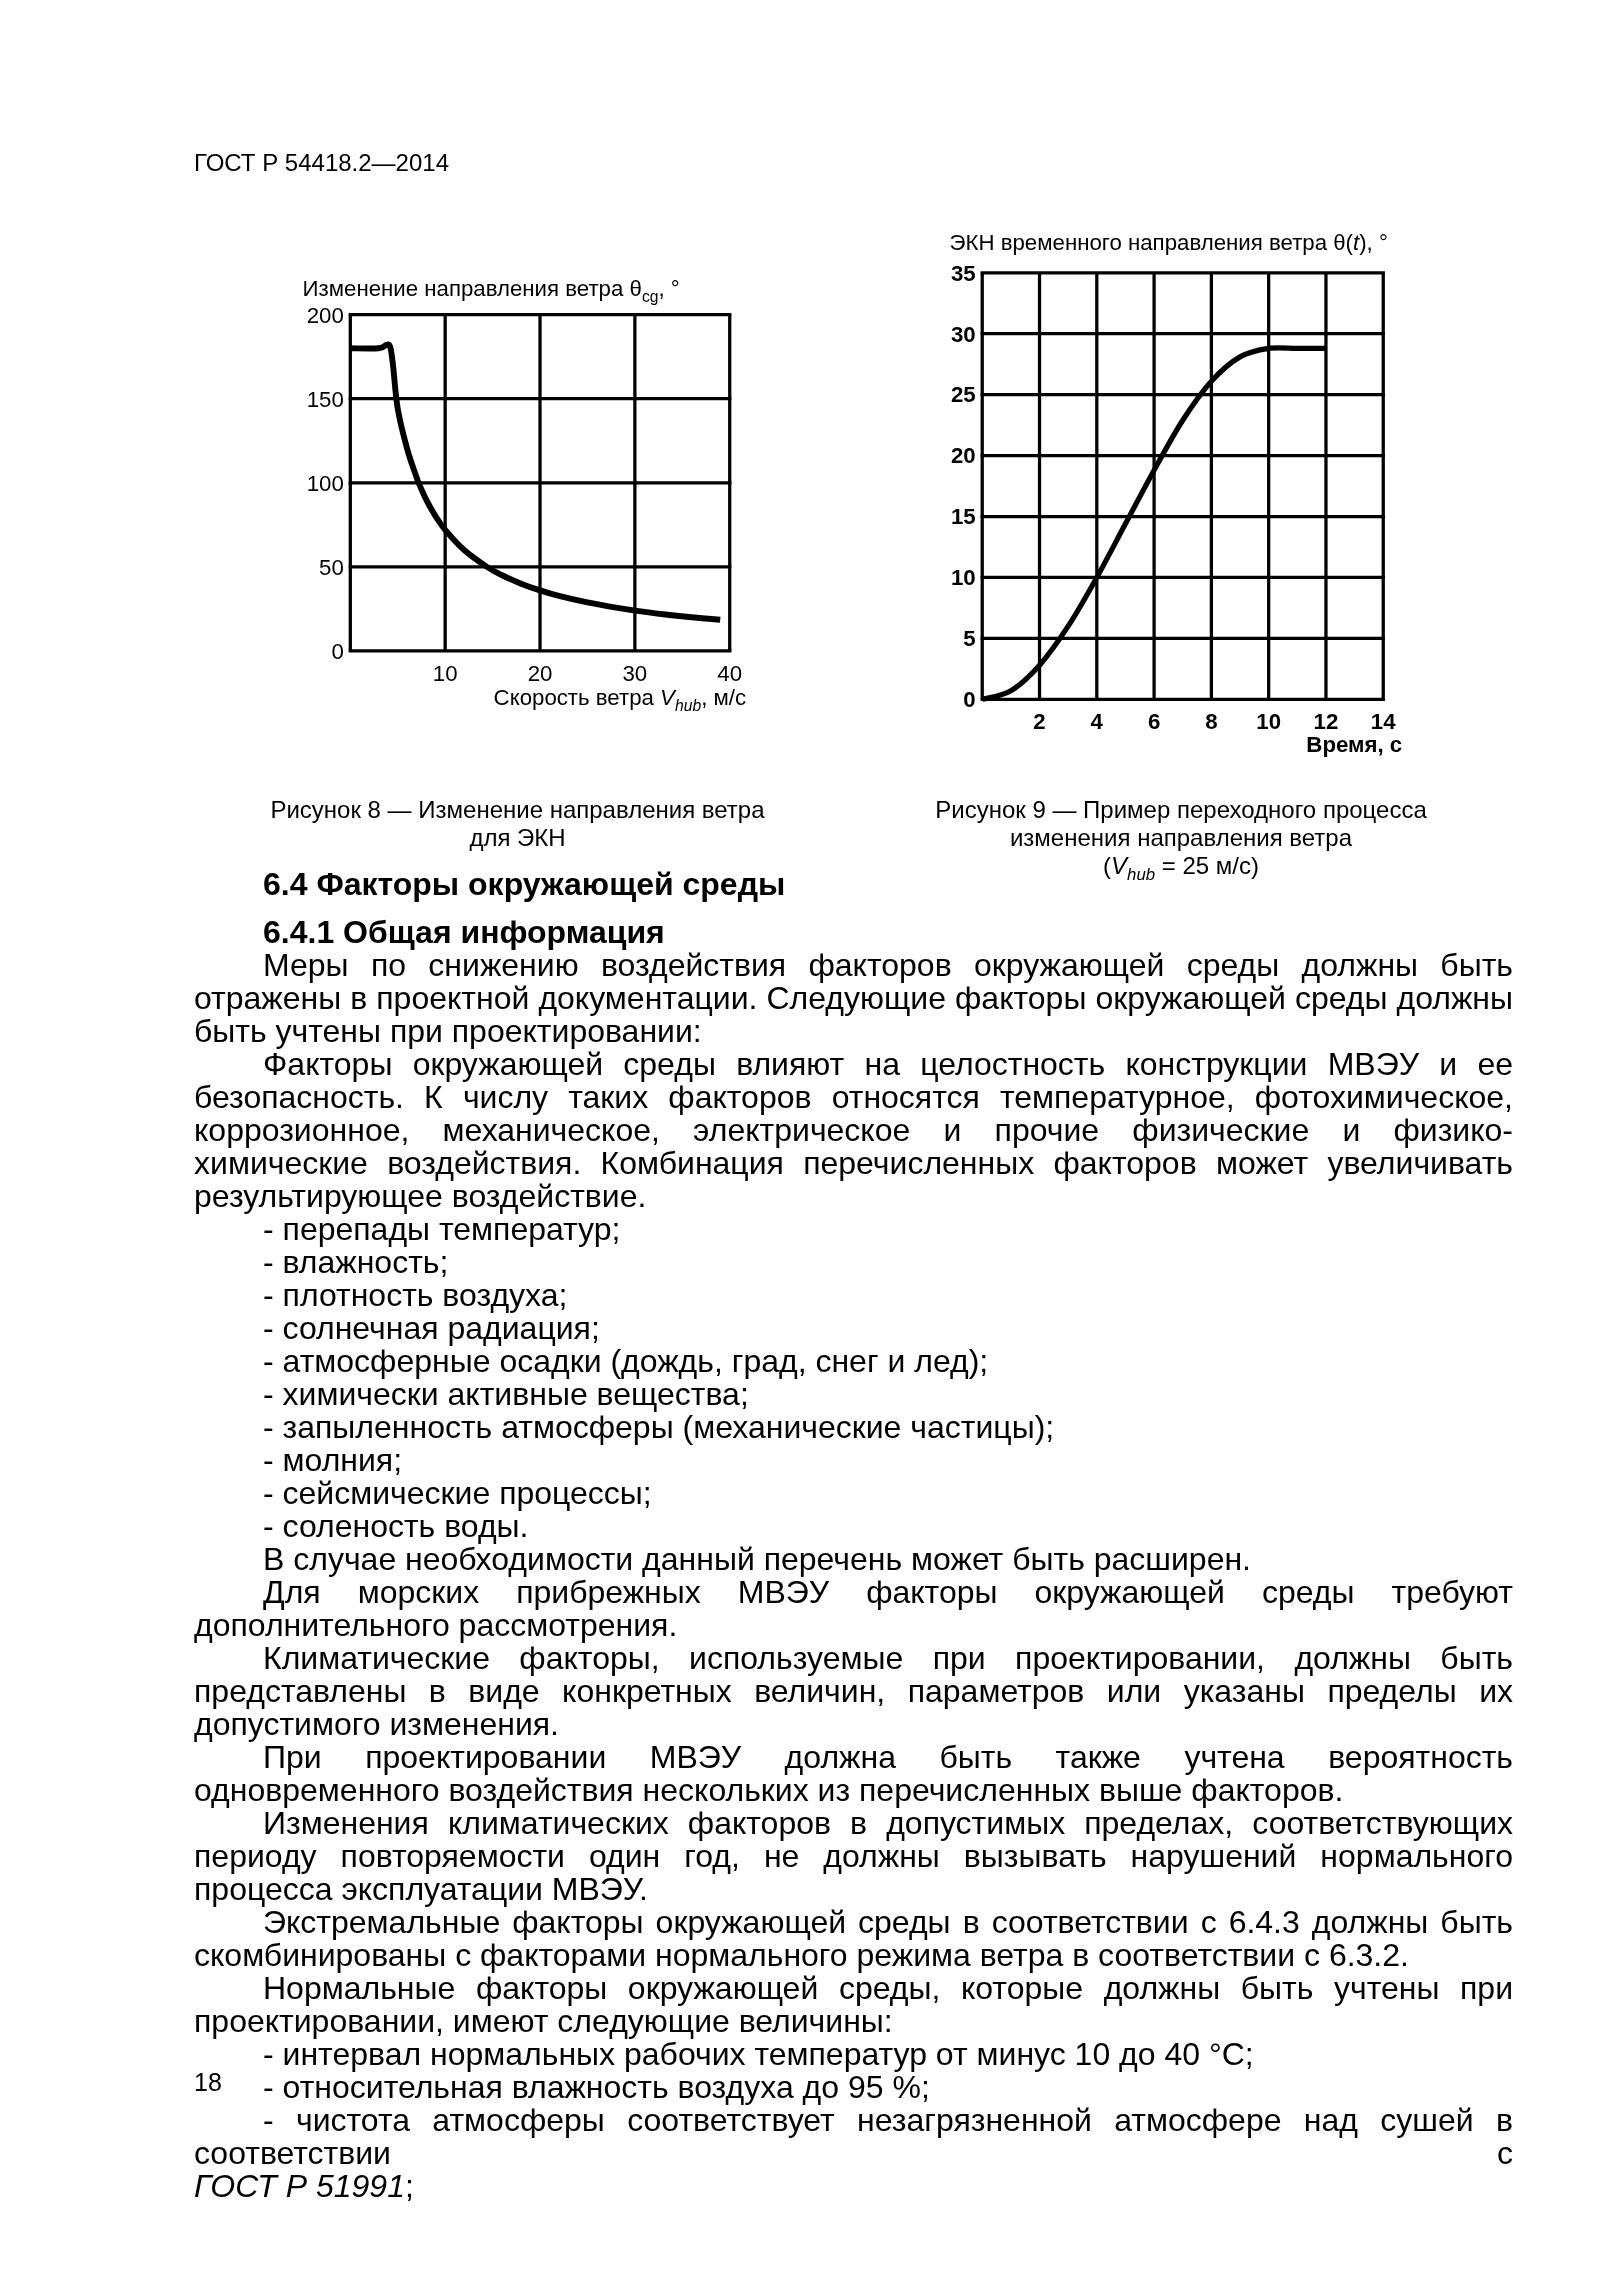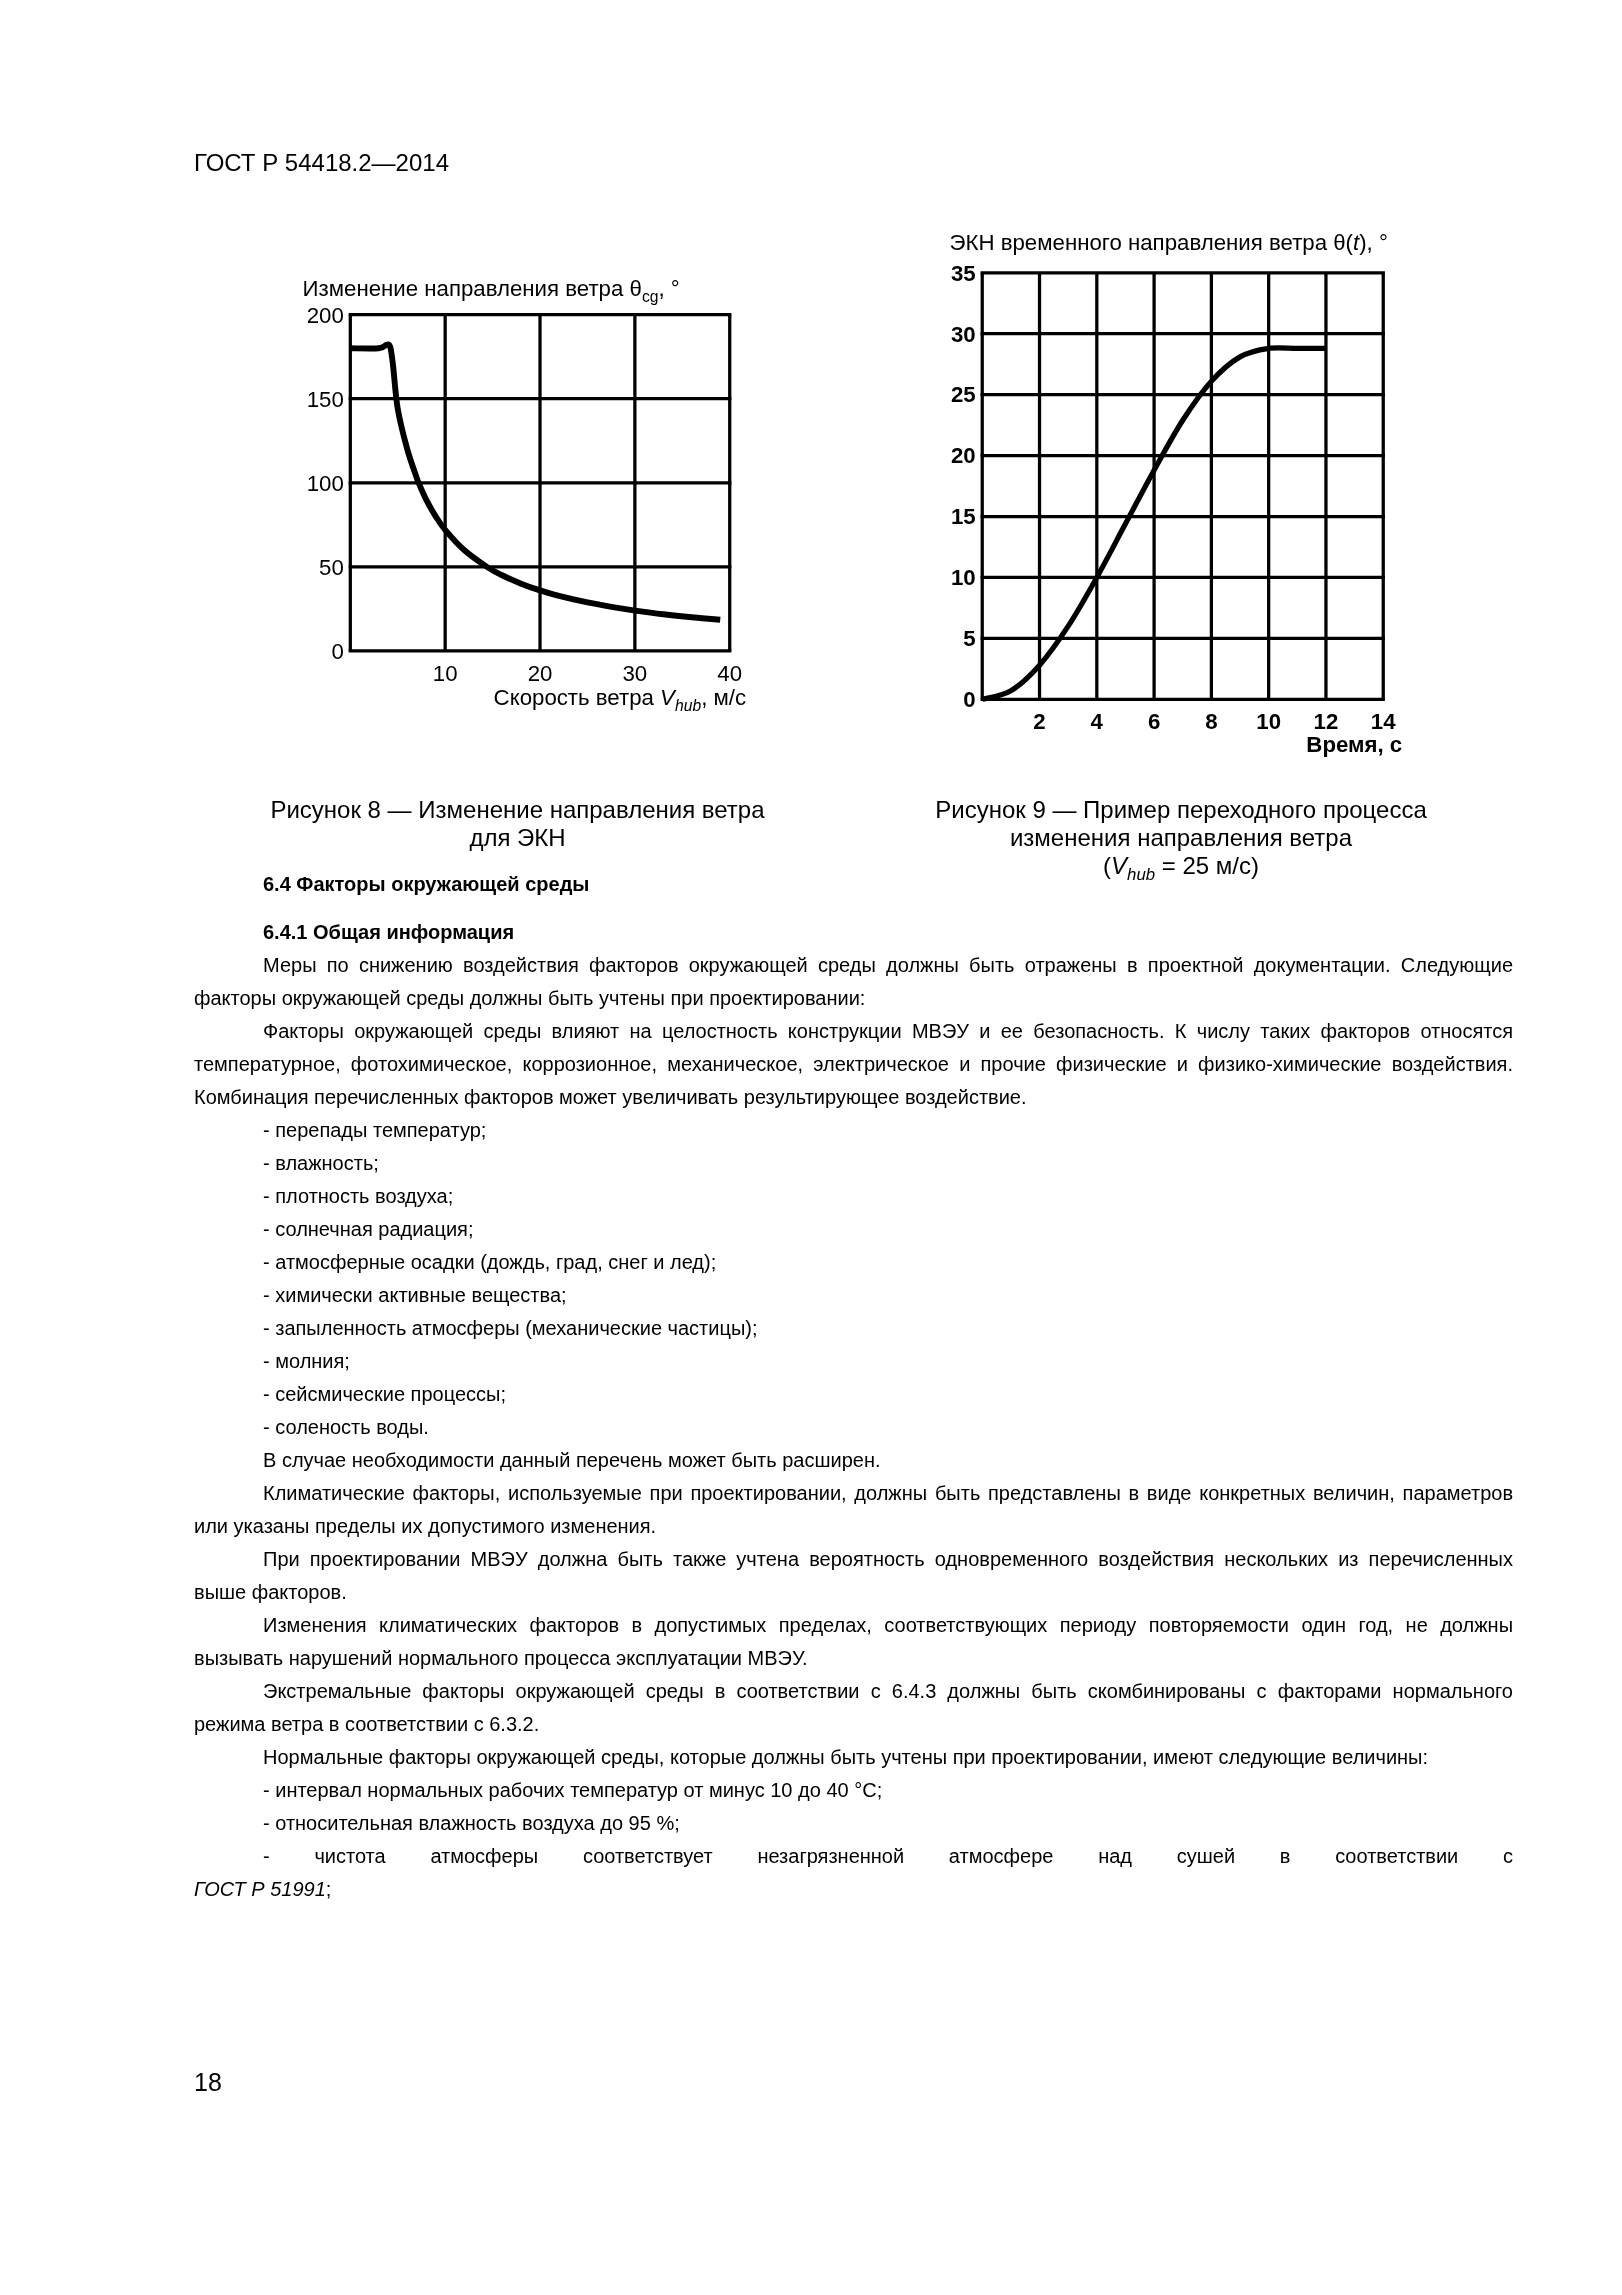--- a/index.html
+++ b/index.html
@@ -4,21 +4,21 @@
 <style>
   html, body { margin: 0; padding: 0; background: #ffffff; }
   body { width: 1623px; height: 2295px; position: relative; overflow: hidden;
          font-family: "Liberation Sans", sans-serif; color: #000; }
   .abs { position: absolute; }
   .doc-header { left: 194px; top: 149px; font-size: 24px; font-weight: normal; letter-spacing: 0px; }
   svg.chart { position: absolute; left: 0; top: 0; overflow: visible; }
   .chart-text { font-family: "Liberation Sans", sans-serif; fill: #000; }
   .caption { position: absolute; text-align: center; font-size: 24px; line-height: 28px; margin-top: 32px; }
   .caption .it { font-style: italic; }
-  .body-block { position: absolute; left: 194px; width: 1319px; top: 868px; font-size: 20px; line-height: 33px; }
+  .body-block { position: absolute; left: 194px; width: 1319px; top: 868px; font-size: 32px; line-height: 33px; }
   .h { font-weight: bold; padding-left: 69px; }
   .h1 { margin-bottom: 15px; }
   .p { text-indent: 69px; text-align: justify; }
   .li { padding-left: 69px; }
   .li-just { text-indent: 69px; text-align: justify; text-align-last: justify; }
   .it { font-style: italic; }
   .page-number { left: 194px; top: 2068px; font-size: 25px; }
   sub { font-size: 0.7em; vertical-align: -0.35em; line-height: 0; }
 </style>
 </head>
@@ -127,20 +127,21 @@
     <div class="li">- плотность воздуха;</div>
     <div class="li">- солнечная радиация;</div>
     <div class="li">- атмосферные осадки (дождь, град, снег и лед);</div>
     <div class="li">- химически активные вещества;</div>
     <div class="li">- запыленность атмосферы (механические частицы);</div>
     <div class="li">- молния;</div>
     <div class="li">- сейсмические процессы;</div>
     <div class="li">- соленость воды.</div>
   </div>
   <div class="p">В случае необходимости данный перечень может быть расширен.</div>
+  <div class="p">Для морских прибрежных МВЭУ факторы окружающей среды требуют дополнительного рассмотрения.</div>
   <div class="p">Климатические факторы, используемые при проектировании, должны быть представлены в виде конкретных величин, параметров или указаны пределы их допустимого изменения.</div>
   <div class="p">При проектировании МВЭУ должна быть также учтена вероятность одновременного воздействия нескольких из перечисленных выше факторов.</div>
   <div class="p">Изменения климатических факторов в допустимых пределах, соответствующих периоду повторяемости один год, не должны вызывать нарушений нормального процесса эксплуатации МВЭУ.</div>
   <div class="p">Экстремальные факторы окружающей среды в соответствии с 6.4.3 должны быть скомбинированы с факторами нормального режима ветра в соответствии с 6.3.2.</div>
   <div class="p">Нормальные факторы окружающей среды, которые должны быть учтены при проектировании, имеют следующие величины:</div>
   <div>
     <div class="li">- интервал нормальных рабочих температур от минус 10 до 40 °С;</div>
     <div class="li">- относительная влажность воздуха до 95 %;</div>
     <div class="li-just">- чистота атмосферы соответствует незагрязненной атмосфере над сушей в соответствии с</div>
     <div><span class="it">ГОСТ Р 51991</span><span>;</span></div>

